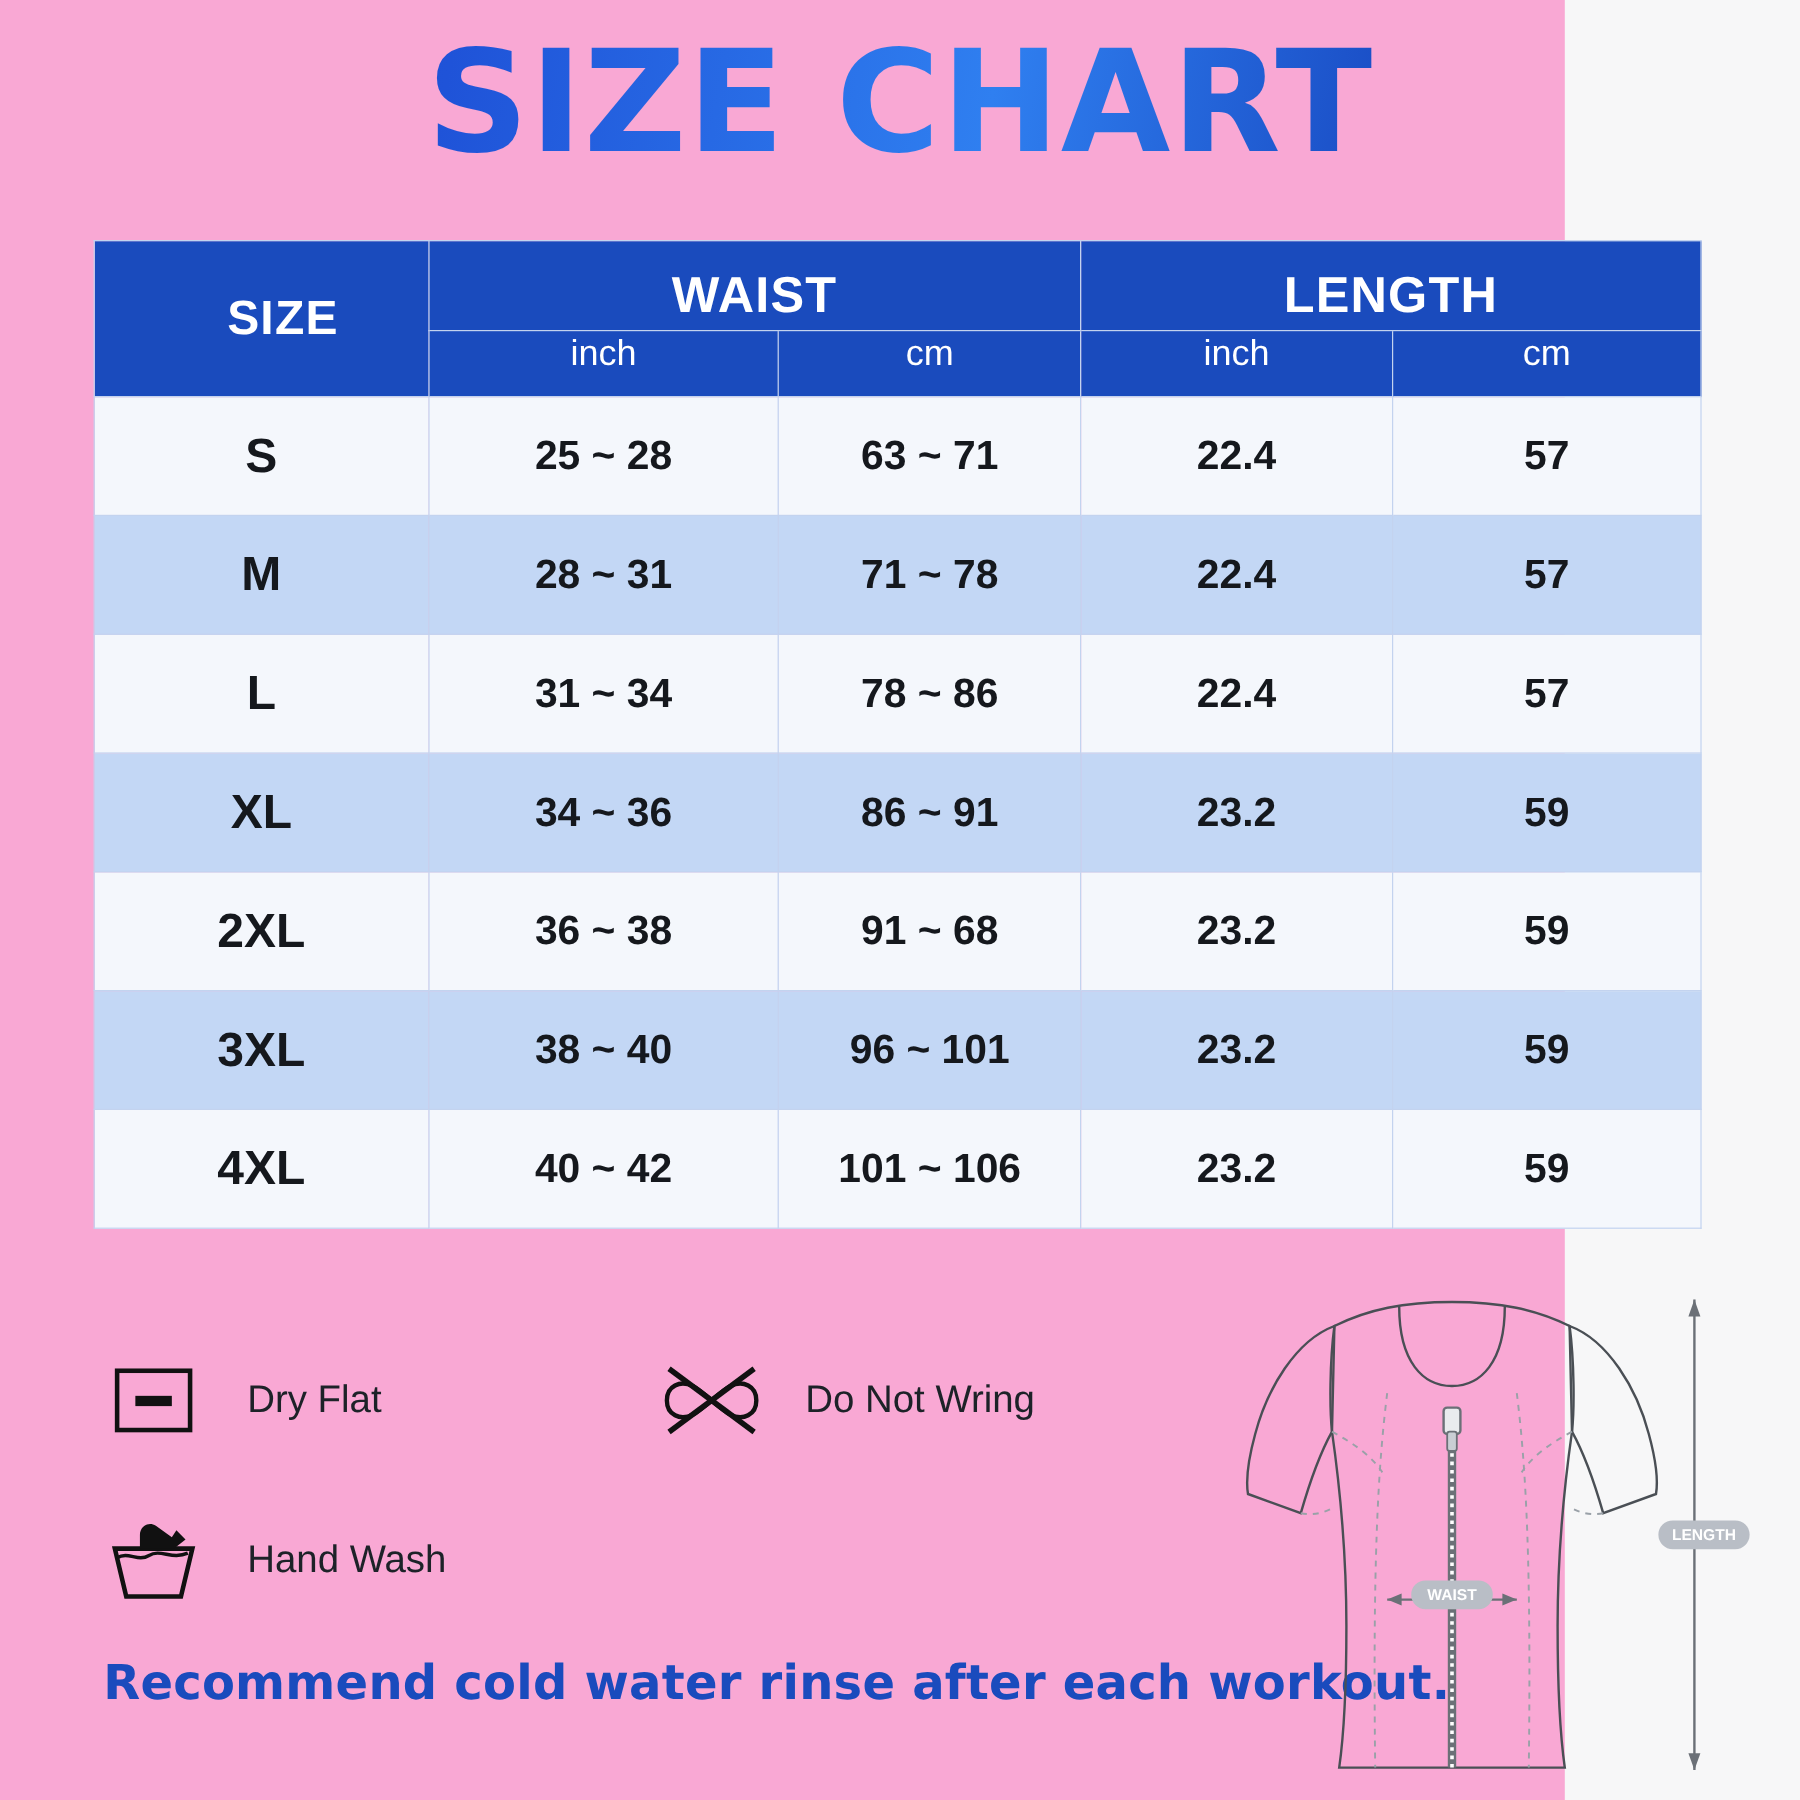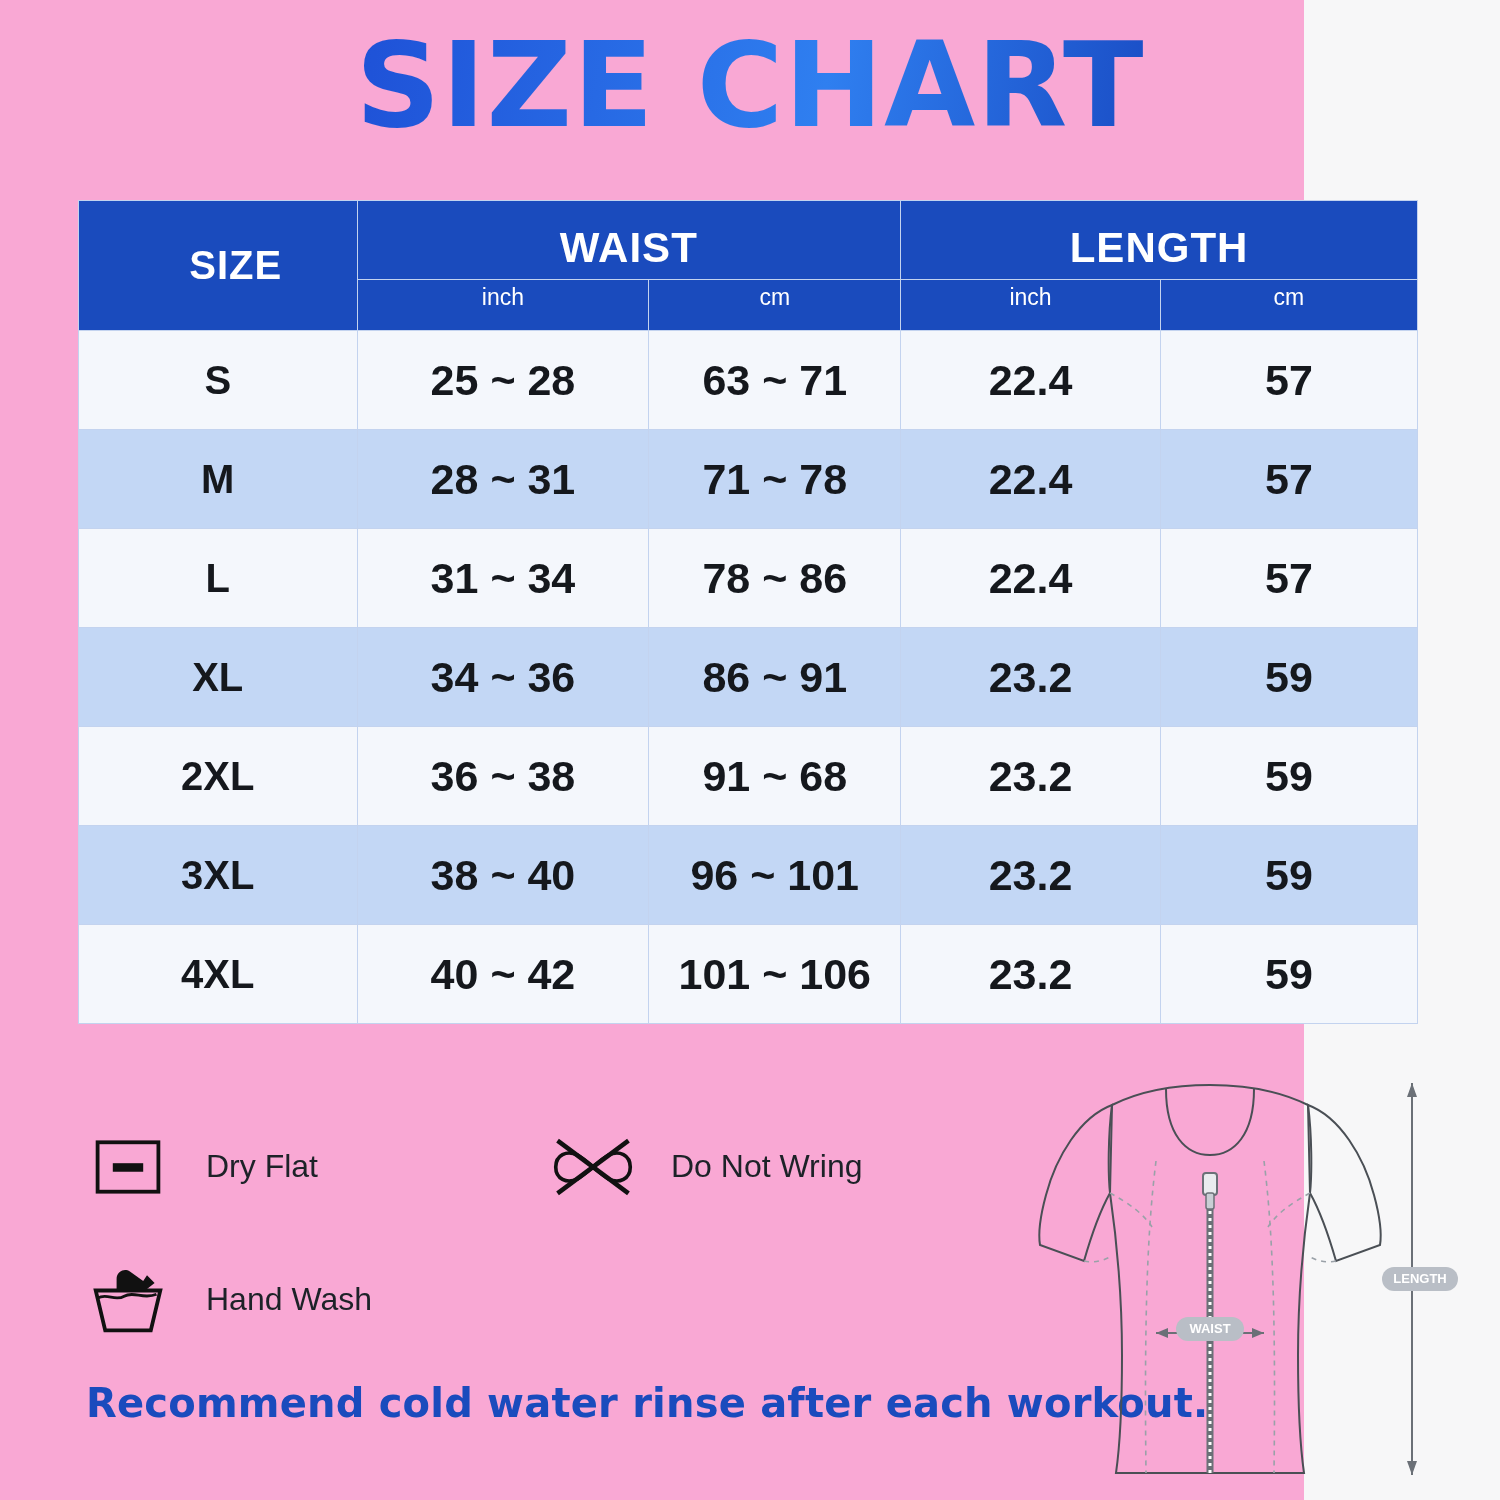--- a/index.html
+++ b/index.html
@@ -67,26 +67,26 @@
     letter-spacing: 1px;
     padding-top: 18px;
     padding-bottom: 2px;
   }
   .hdr-units {
     display: flex;
     width: 100%;
   }
   .hdr-units span {
     flex: 1;
-    font-size: 23px;
+    font-size: 30px;
     font-weight: 400;
     padding-bottom: 16px;
   }
   tbody td {
-    font-size: 43px;
+    font-size: 34px;
     font-weight: 700;
     color: #15181d;
     height: 99px;
     background: #f4f7fc;
   }
   tbody tr.alt td {
     background: #c3d7f5;
   }
   tbody td.size-cell { font-size: 40px; }
 

